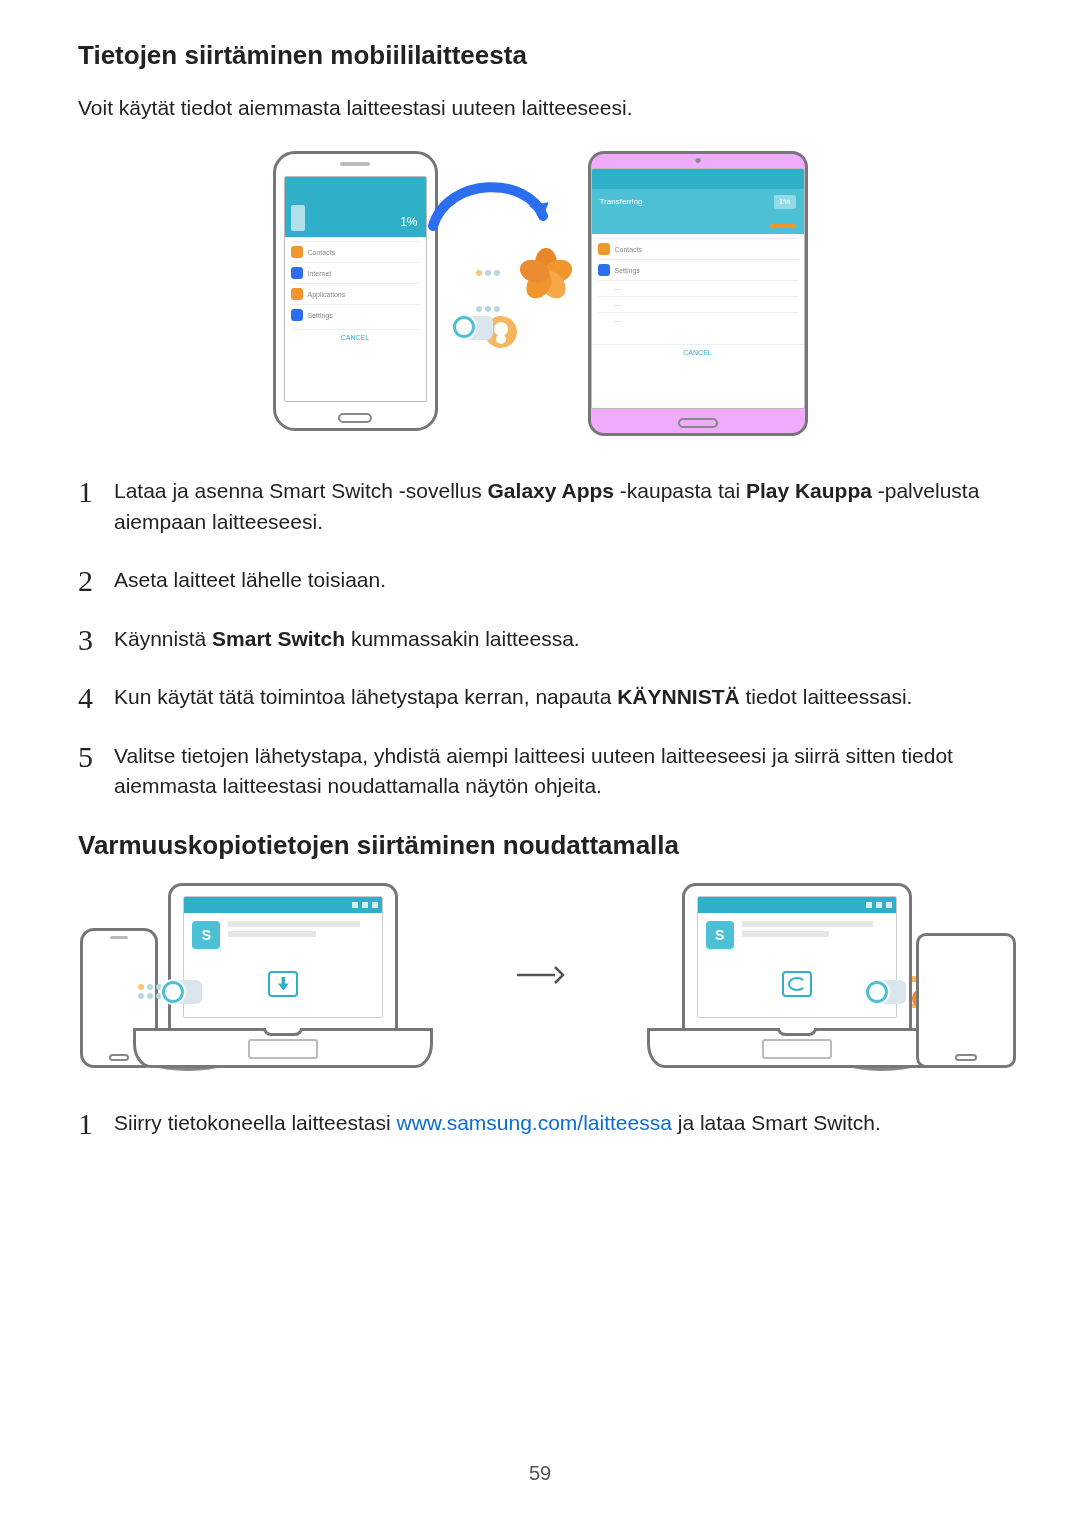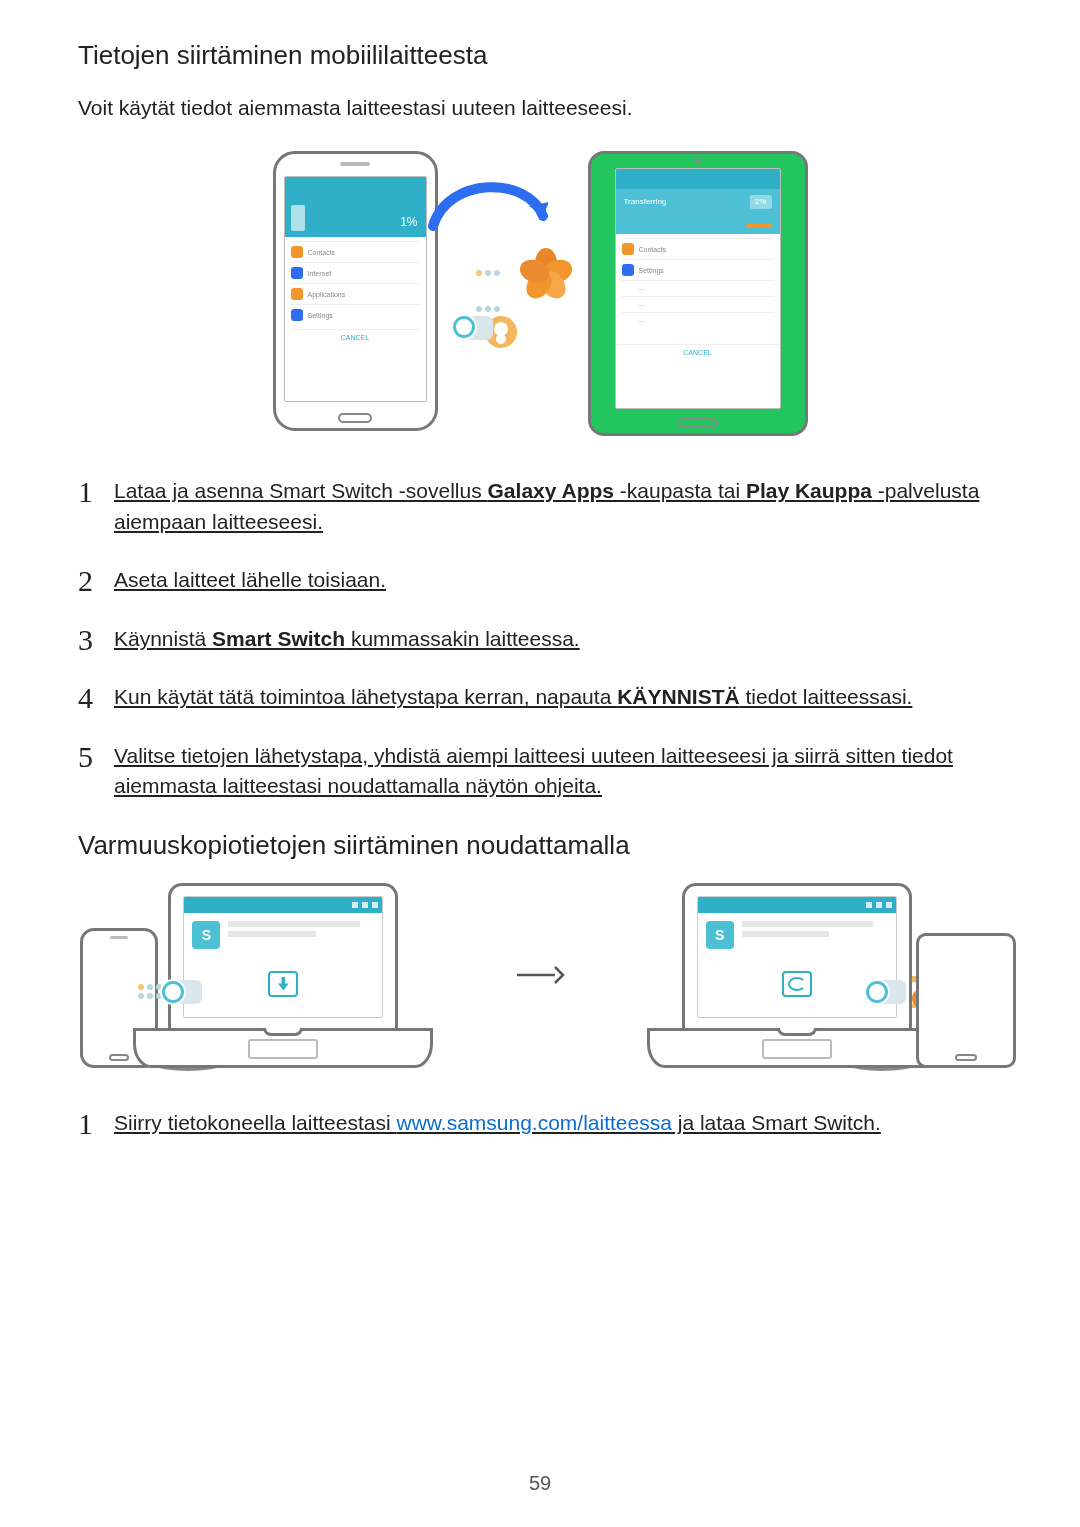--- a/index.html
+++ b/index.html
@@ -25,21 +25,21 @@
     background: #888;
     margin-right: 18px;
     margin-top: -10px;
   }
   .header-text {
     font-size: 20px;
     color: #888;
   }
   .h2 {
     font-size: 26px;
-    font-weight: 400;
+    font-weight: 700;
     margin-bottom: 22px;
   }
   .body-text {
     font-size: 21px;
     line-height: 1.45;
     margin-bottom: 28px;
   }
   .illus-wrap-1 {
     display: flex;
     justify-content: center;
@@ -66,23 +66,23 @@
     border: 1px solid #bbb;
     height: 100%;
     border-radius: 2px;
     overflow: hidden;
   }
   .tablet-mock {
     width: 220px;
     height: 285px;
     border: 3px solid #777;
     border-radius: 16px;
-    background: #22c55e;
-    position: relative;
-    padding: 14px 24px 24px;
+    background: #f0abfc;
+    position: relative;
+    padding: 14px 0 24px;
   }
   .tablet-mock .screen {
     background: #fff;
     border: 1px solid #bbb;
     height: 100%;
     border-radius: 2px;
     overflow: hidden;
   }
   .home-btn {
     position: absolute;
@@ -154,21 +154,20 @@
   .dot.y { background: #f4c77a; }
   .mini-app-icons {
     display: flex;
     gap: -5px;
     margin-top: 4px;
   }
 
   .ol {
     list-style: none;
     counter-reset: step;
-    text-decoration: underline;
   }
   .ol > li {
     counter-increment: step;
     position: relative;
     padding-left: 36px;
     margin-bottom: 28px;
     font-size: 21px;
     line-height: 1.45;
   }
   .ol > li::before {
@@ -309,21 +308,21 @@
   }
 
   .simple-arrow {
     width: 64px;
     display: flex; align-items: center; justify-content: center;
   }
   .simple-arrow svg { width: 50px; height: 24px; }
 
   .page-num {
     position: absolute;
-    bottom: 32px;
+    bottom: 42px;
     left: 0; right: 0;
     text-align: center;
     font-size: 20px;
     color: #555;
   }
   b { font-weight: 700; }
 </style>
 </head>
 <body>
 

